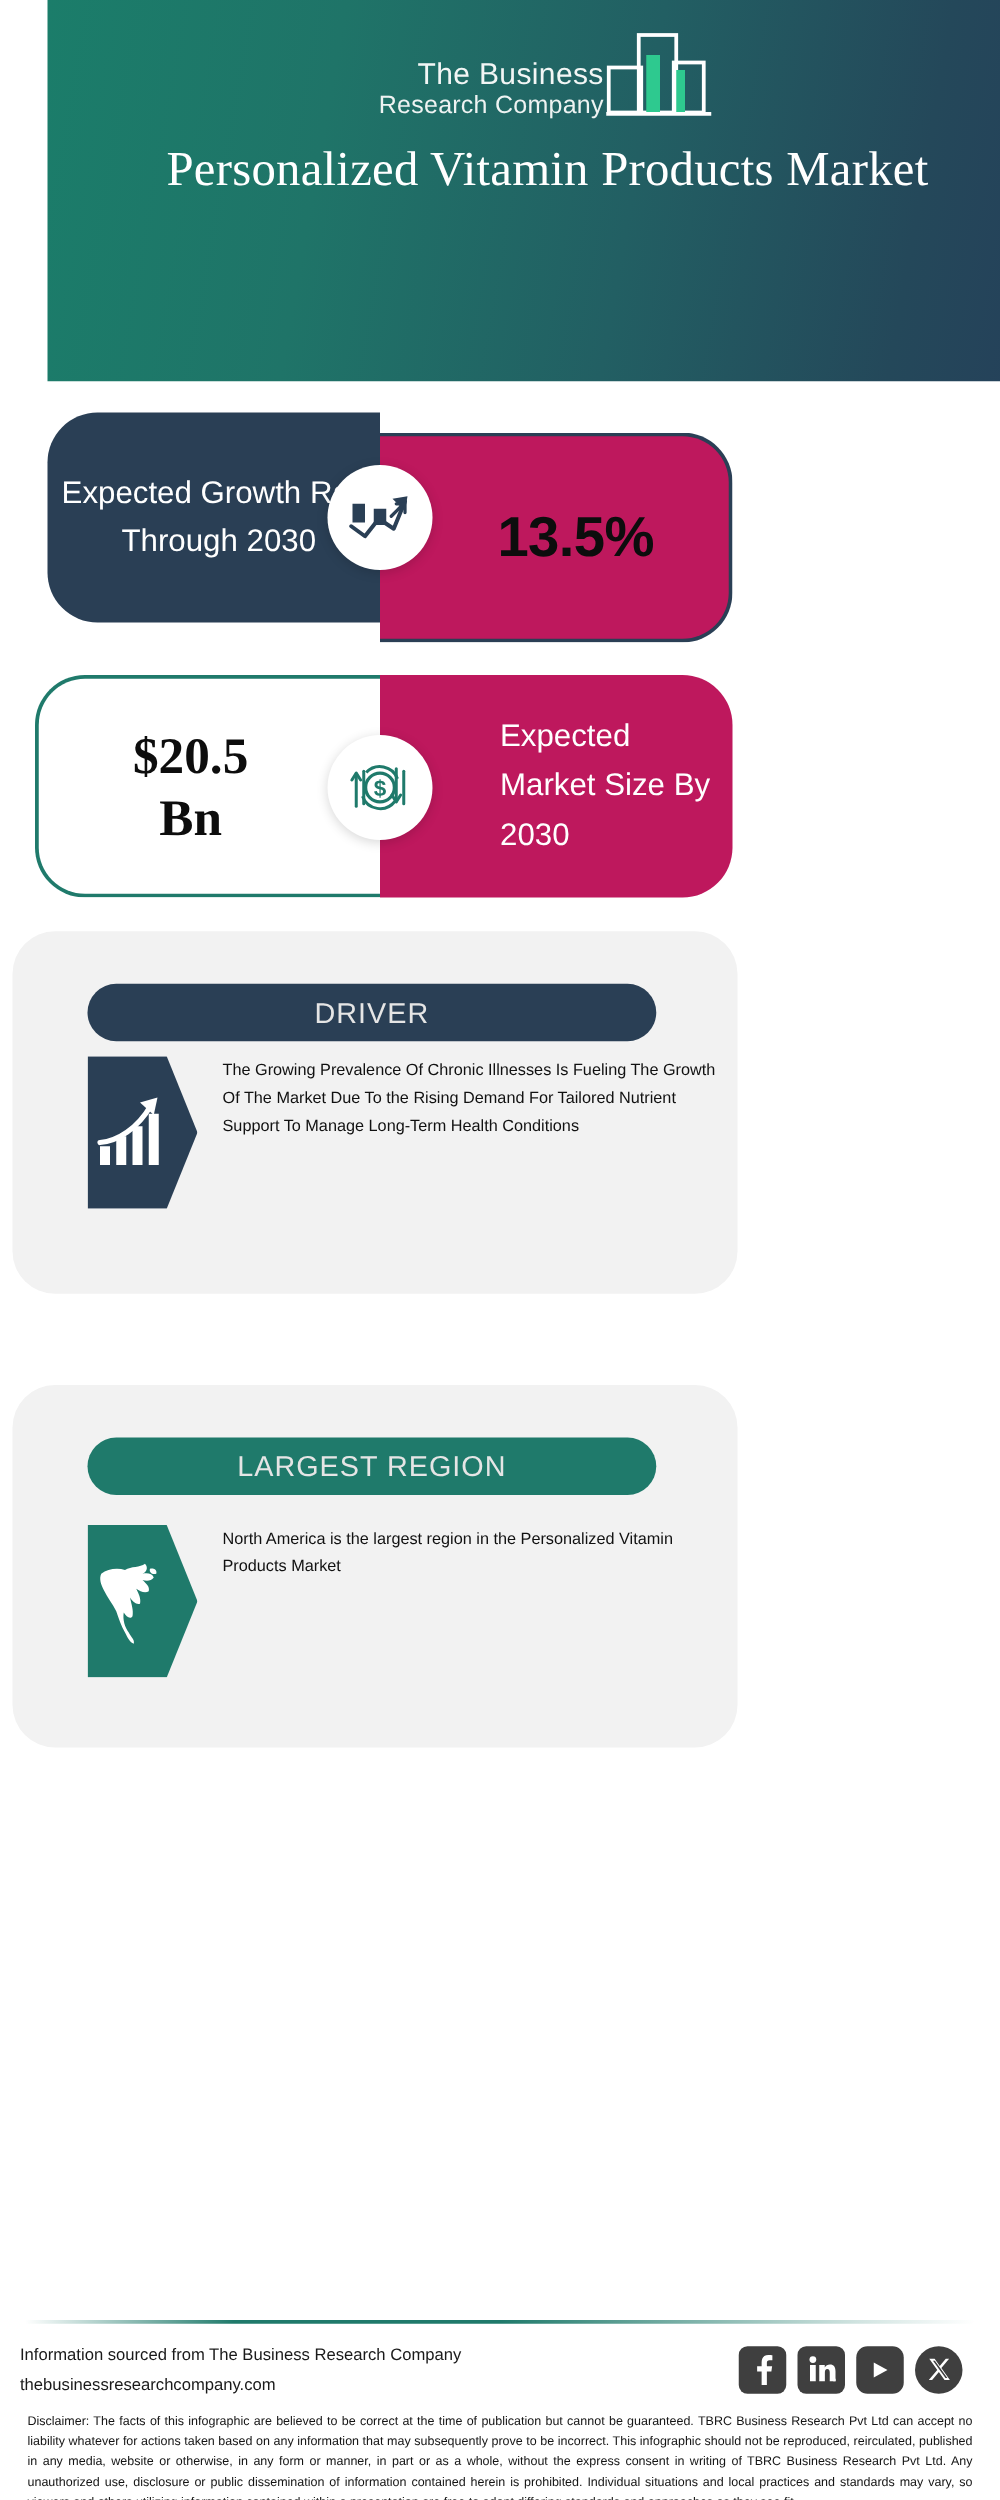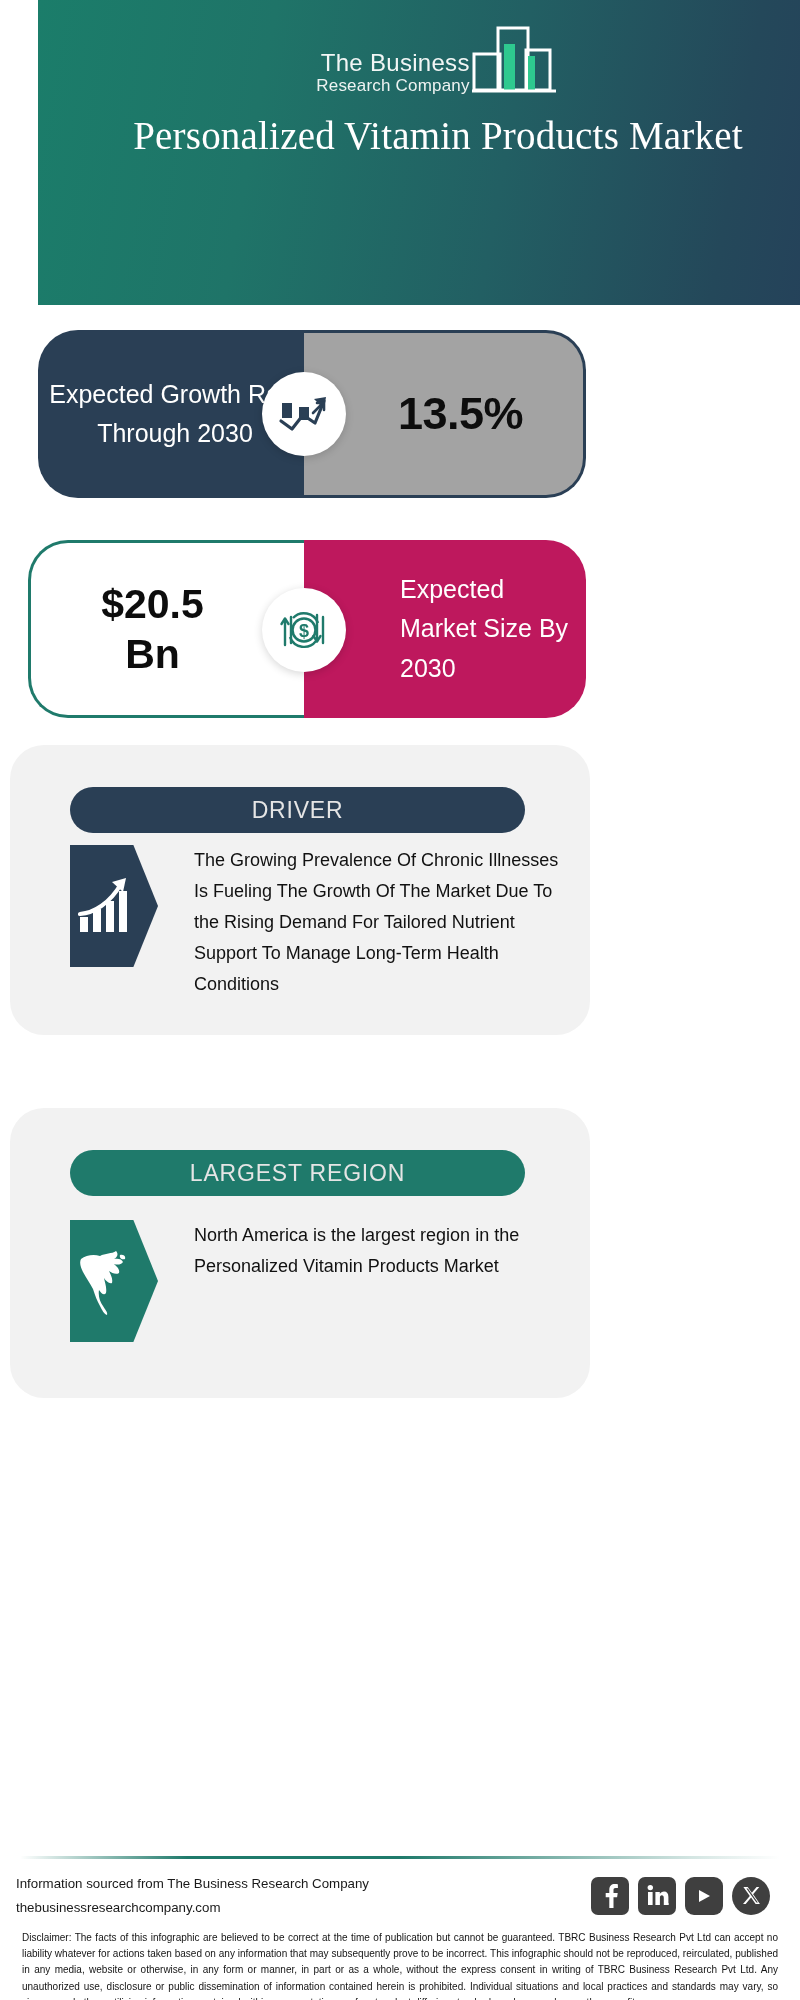--- a/index.html
+++ b/index.html
@@ -40,21 +40,21 @@
   .logo-line1 {
     color: #f2f6f5;
     font-size: 24px;
     letter-spacing: .3px;
     font-weight: 400;
     line-height: 1.05;
     white-space: nowrap;
   }
   .logo-line2 {
     color: #eef3f2;
-    font-size: 17px;
+    font-size: 20px;
     letter-spacing: .2px;
     line-height: 1.25;
     white-space: nowrap;
   }
   .logo-mark { margin-left: -2px; margin-bottom: 0px; }
 
   .title {
     position: absolute;
     top: 112px;
     left: 0;
@@ -85,23 +85,23 @@
     border-radius: 40px 0 0 40px;
     display: flex; align-items: center; justify-content: center;
     color: #fff;
     font-size: 25px;
     line-height: 1.55;
     text-align: center;
     padding-left: 8px;
   }
   .stat1-right {
     position: absolute;
-    left: 266px; top: 0;
+    left: 266px; top: 16px;
     width: 282px; height: 168px;
-    background: #a3a3a3;
+    background: #be185d;
     border: 3px solid #2a3f55;
     border-left: none;
     border-radius: 0 40px 40px 0;
     display: flex; align-items: center; justify-content: center;
   }
   .stat1-value {
     font-size: 45px;
     font-weight: bold;
     color: #0d0d0d;
     letter-spacing: -0.5px;
@@ -127,21 +127,21 @@
     height: 178px;
   }
   .stat2-left {
     position: absolute;
     left: 0; top: 0;
     width: 276px; height: 178px;
     background: #ffffff;
     border: 3px solid #1f7a6b;
     border-right: none;
     border-radius: 40px 0 0 40px;
-    display: flex; align-items: center; justify-content: center;
+    display: flex; align-items: center; justify-content: center; font-family: Liberation Serif, serif;
   }
   .stat2-value {
     font-size: 41px;
     font-weight: bold;
     color: #0d0d0d;
     line-height: 1.22;
     text-align: center;
     padding-right: 30px;
   }
   .stat2-right {
@@ -198,23 +198,22 @@
     width: 88px;
     height: 122px;
     clip-path: polygon(0 0, 72% 0, 100% 50%, 72% 100%, 0 100%);
     display: flex; align-items: center; justify-content: flex-start;
     padding-left: 6px;
   }
   .hex-dark { background: #2a3f55; }
   .hex-green { background: #1f7a6b; }
   .panel-text {
     color: #111111;
-    font-size: 18px;
+    font-size: 13px;
     line-height: 1.72;
-    margin-left: 16px;
   }
   .panel-driver .panel-body { top: 100px; }
   .panel-region .panel-body { top: 112px; }
 
   
   .divider {
     position: absolute;
     top: 1856px;
     left: 20px;
     width: 760px;

